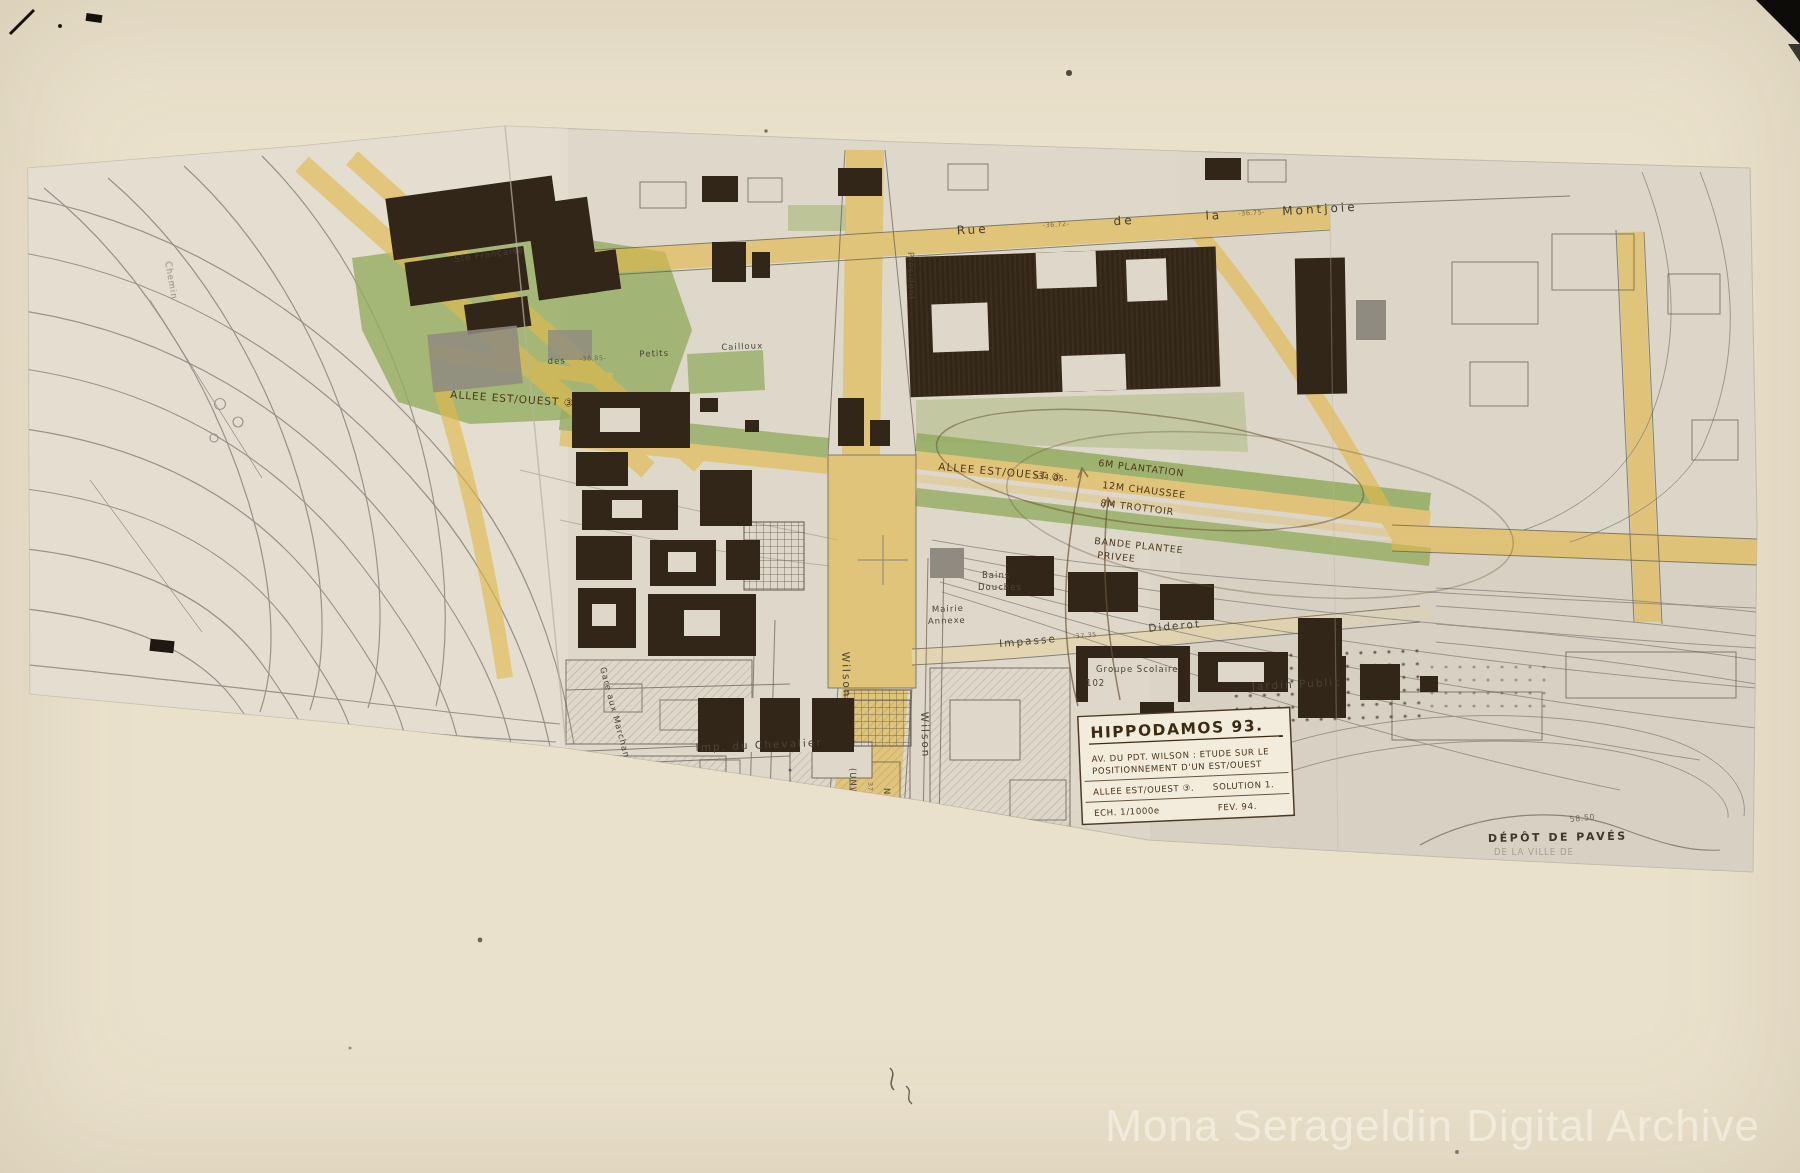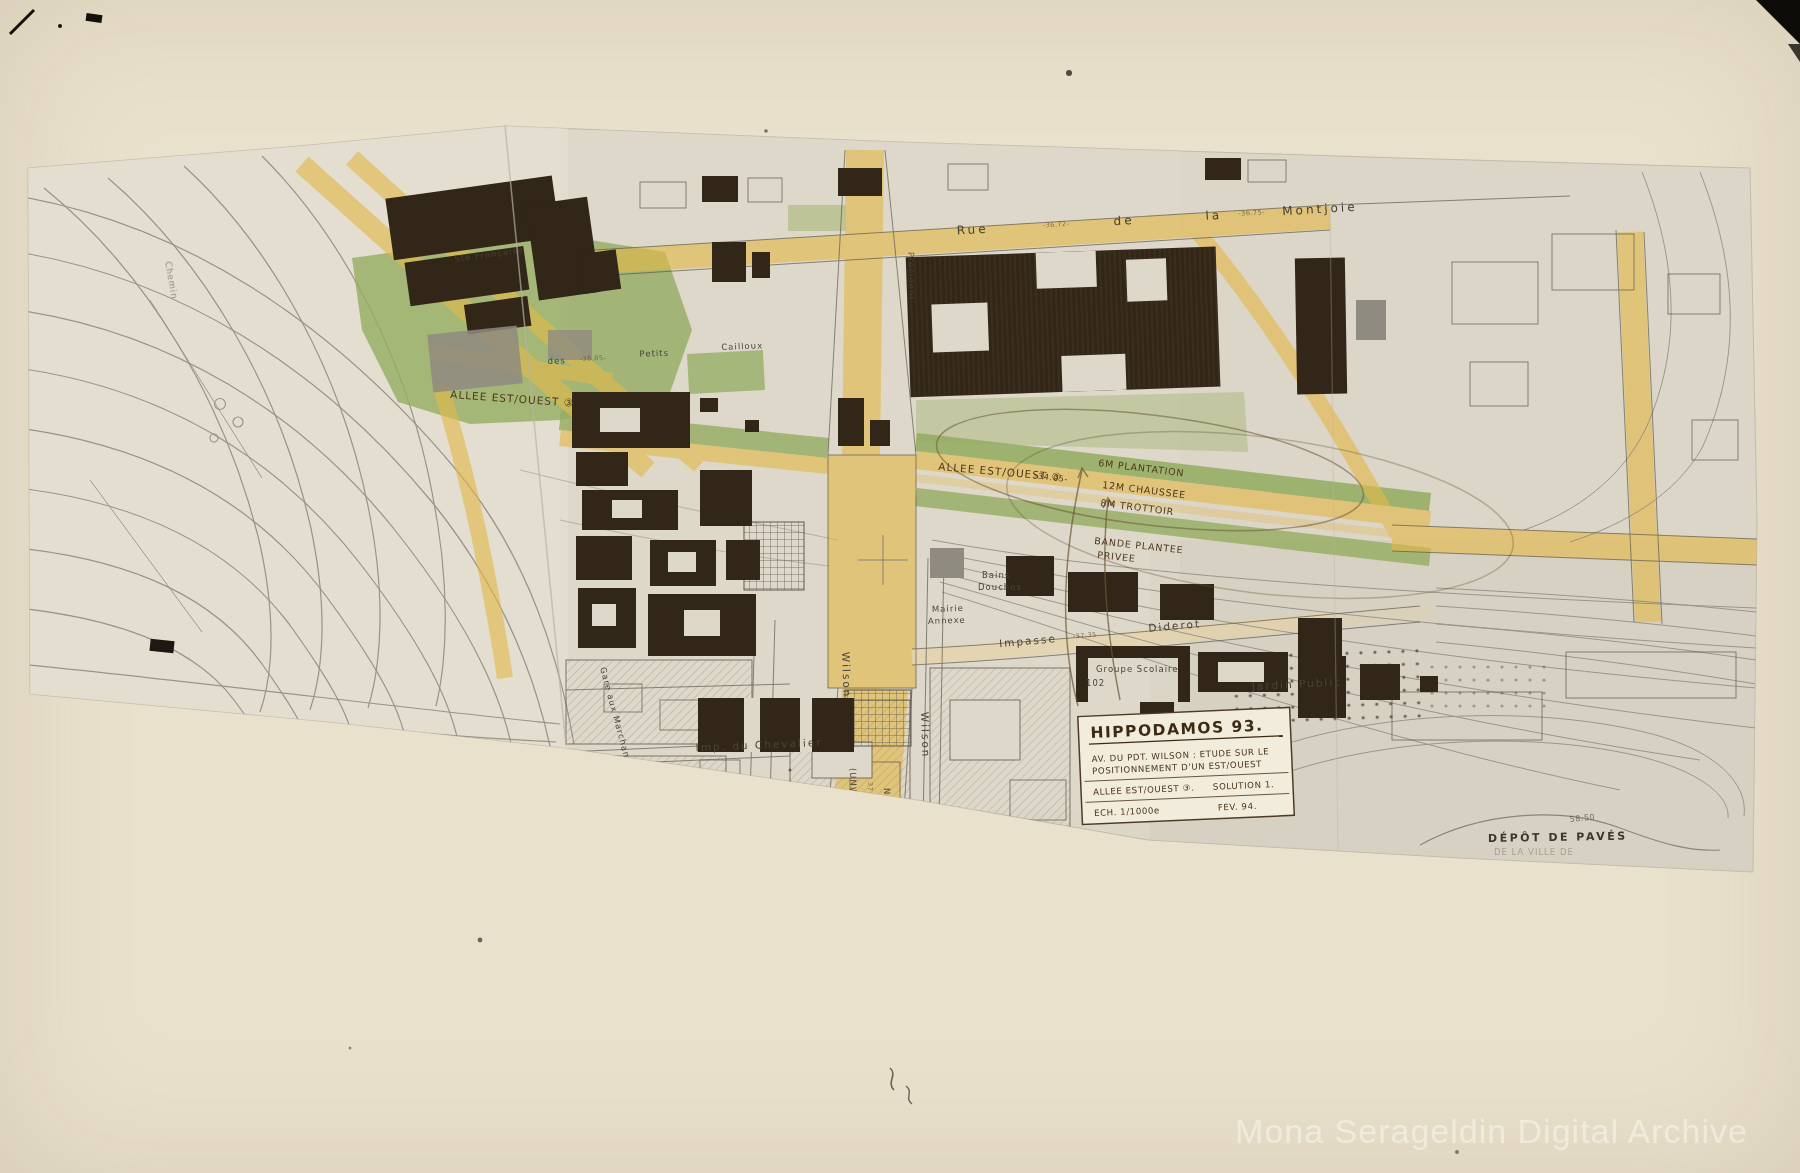--- a/index.html
+++ b/index.html
@@ -9,22 +9,22 @@
   text{font-family:"DejaVu Sans",sans-serif;}
   .lbl{fill:#4a443a;font-size:10.5px;letter-spacing:2px;}
   .lbl-big{fill:#454034;font-size:12px;letter-spacing:3px;}
   .lbl-sm{fill:#4a443a;font-size:8.5px;letter-spacing:1px;}
   .num{fill:#57503f;font-size:6.5px;letter-spacing:.5px;opacity:.75;}
   .hand{fill:#4f361b;font-size:10.5px;letter-spacing:1px;font-weight:500;}
   .hand-sm{fill:#4f361b;font-size:9.5px;letter-spacing:.8px;}
   .card-title{fill:#3c2a14;font-size:15.5px;letter-spacing:1.5px;font-weight:bold;}
   .card-line{fill:#4a3318;font-size:8.6px;letter-spacing:.6px;}
   .depot{fill:#3e382b;font-size:11px;letter-spacing:2.5px;font-weight:bold;}
-  .watermark{position:absolute;right:52px;bottom:22px;
-     font-family:"Liberation Sans","DejaVu Sans",sans-serif;font-size:34px;
+  .watermark{position:absolute;right:40px;bottom:22px;
+     font-family:"Liberation Sans","DejaVu Sans",sans-serif;font-size:44px;
      color:rgba(252,248,238,.55);letter-spacing:1px;}
 </style>
 </head>
 <body>
 
 <div class="stage">
 <svg viewBox="0 0 1800 1173" width="1800" height="1173">
   <defs>
     <clipPath id="paper-clip">
       <path d="M28,168 L300,146 L505,126 L900,142 L1400,158 L1750,168 L1757,520 L1753,872 L1460,858 L1148,840 L918,800 L566,748 L330,722 L30,694 Z"></path>

